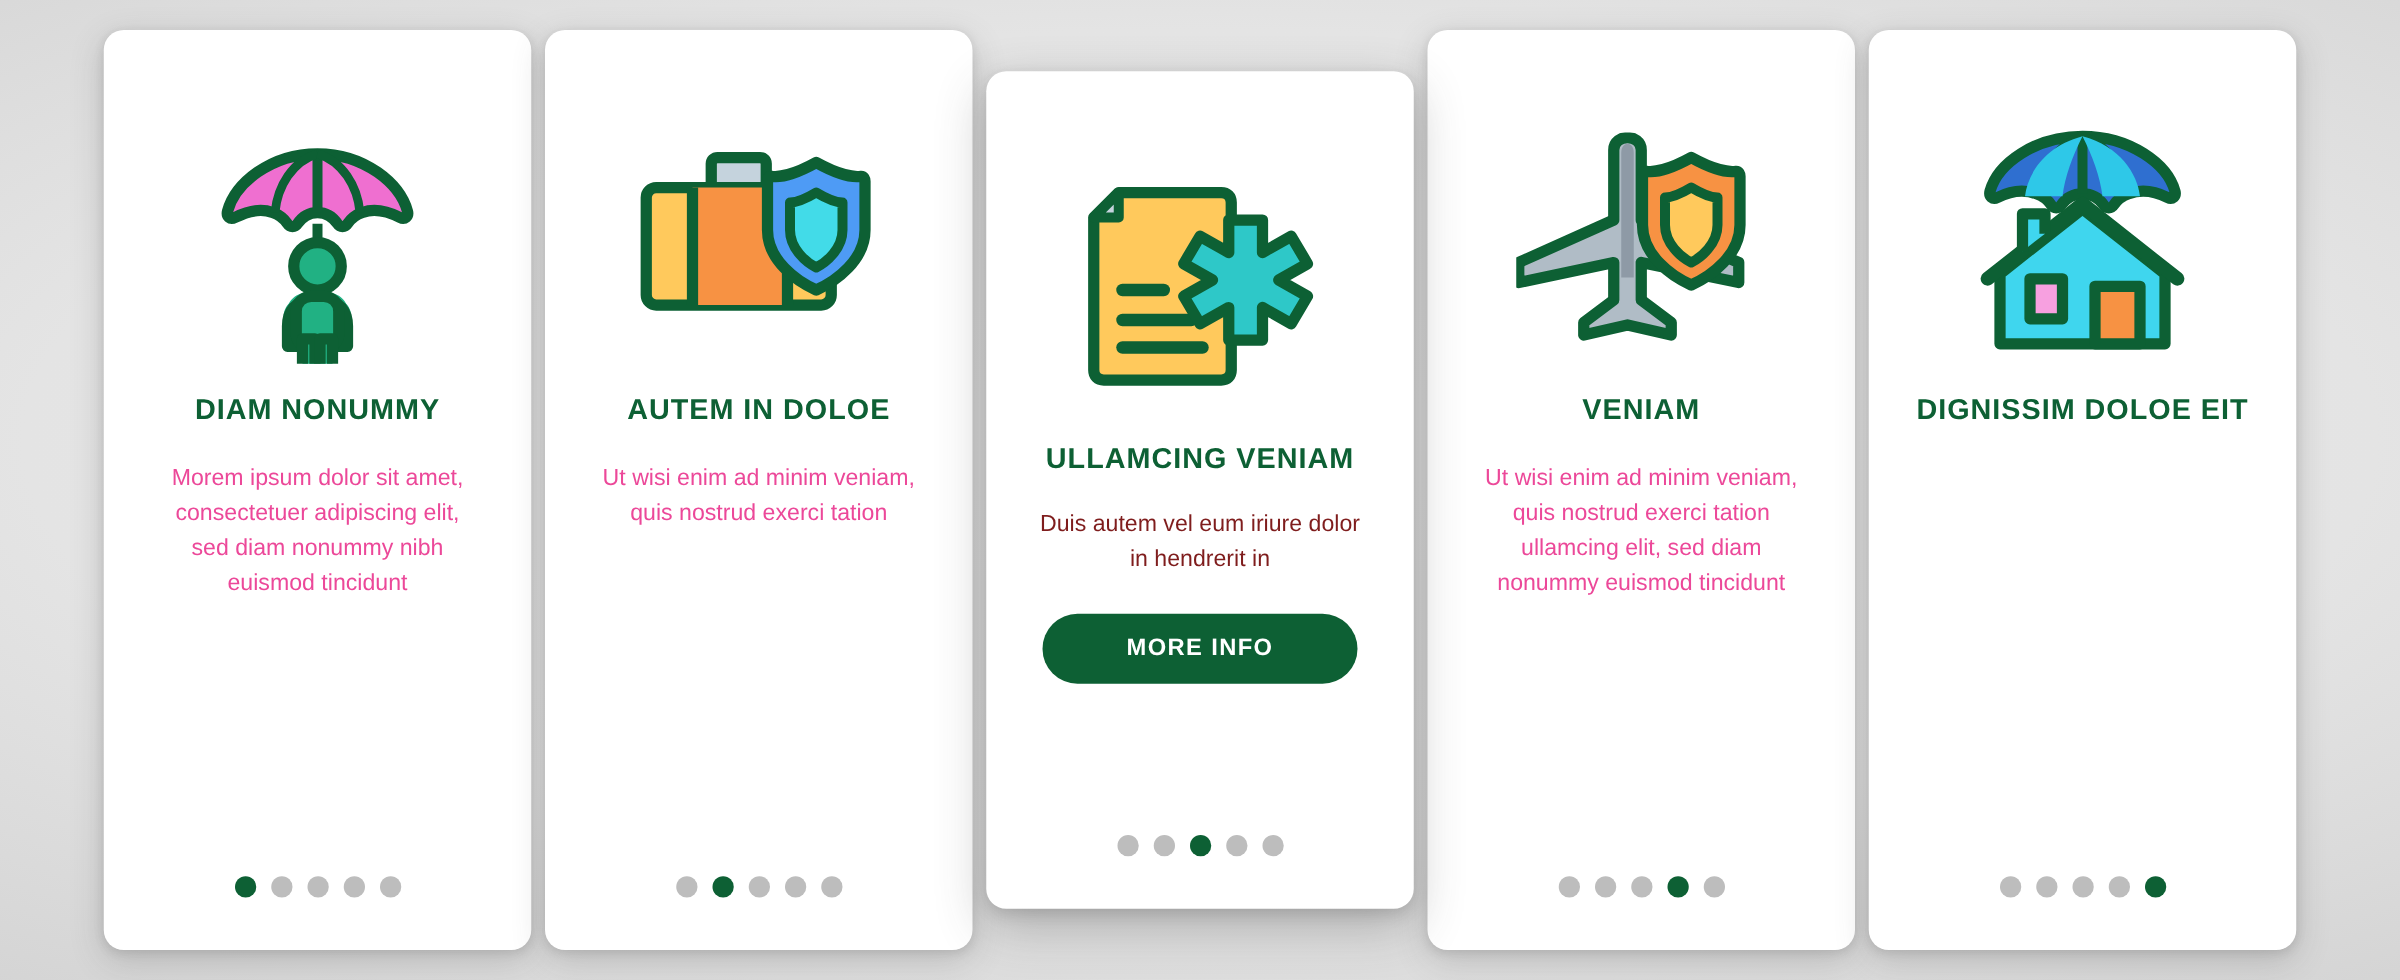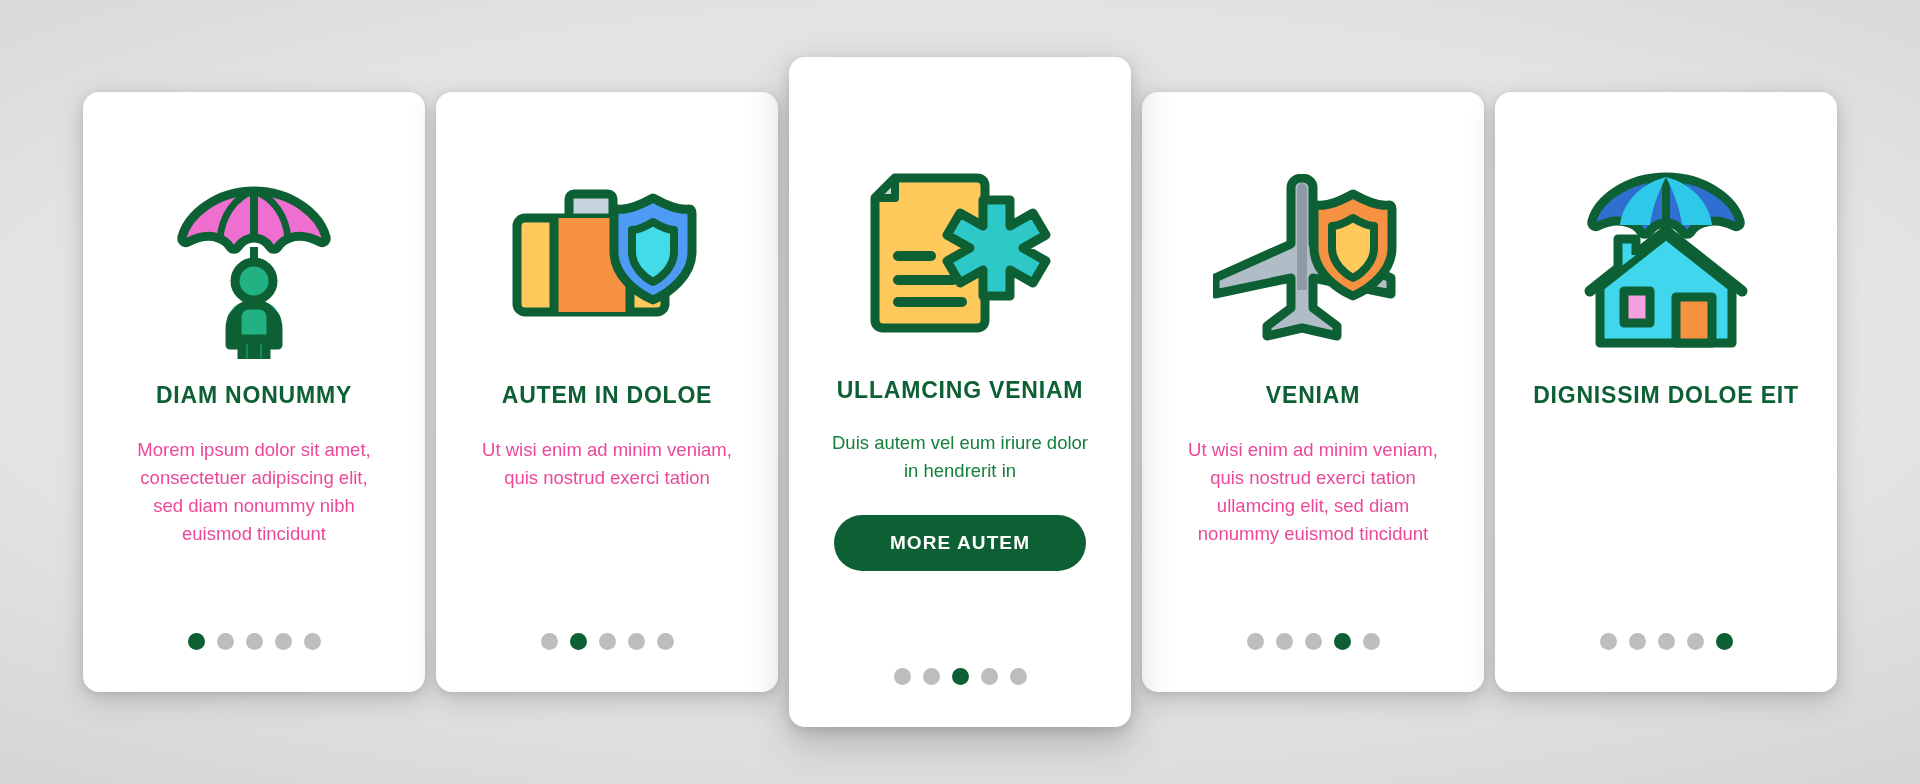--- a/index.html
+++ b/index.html
@@ -39,27 +39,27 @@
     background: #ffffff;
     border-radius: 16px;
     box-shadow: 0 8px 26px rgba(70,70,70,0.23), 0 2px 8px rgba(70,70,70,0.14);
     display: flex;
     flex-direction: column;
     align-items: center;
     box-sizing: border-box;
   }
 
   .card.side {
-    height: 600px;
+    height: 736px;
     padding-top: 62px;
   }
 
   .card.center {
     height: 670px;
-    padding-top: 86px;
+    padding-top: 62px;
     z-index: 5;
     box-shadow: 0 14px 40px rgba(60,60,60,0.30), 0 4px 12px rgba(60,60,60,0.18);
   }
 
   .icon-wrap {
     height: 210px;
     width: 100%;
     display: flex;
     align-items: center;
     justify-content: center;
@@ -82,21 +82,21 @@
 
   .card-body {
     margin-top: 26px;
     font-size: 18.5px;
     line-height: 1.52;
     color: #ec4899;
     text-align: center;
     width: 252px;
   }
   .card.center .card-body {
-    color: #15803d;
+    color: #7f1d1d;
     width: 258px;
     margin-top: 24px;
   }
 
   .cta {
     margin-top: 30px;
     width: 252px;
     height: 56px;
     border: none;
     border-radius: 28px;
@@ -196,21 +196,21 @@
     <path d="M30 14 L112 14 C117 14 120 17 120 22 L120 156 C120 161 117 164 112 164 L18 164 C13 164 10 161 10 156 L10 34 Z" fill="#ffc95c" stroke="#0d6034" stroke-width="9" stroke-linejoin="round"></path>
     <path d="M30 14 L30 34 L10 34 Z" fill="#c5d3dd" stroke="#0d6034" stroke-width="8" stroke-linejoin="round"></path>
     <path d="M33 92 L66 92" stroke="#0d6034" stroke-width="10" stroke-linecap="round"></path>
     <path d="M33 116 L88 116" stroke="#0d6034" stroke-width="10" stroke-linecap="round"></path>
     <path d="M33 138 L97 138" stroke="#0d6034" stroke-width="10" stroke-linecap="round"></path>
     <path d="M118 36 L145 36 L145 62 L168 49 L181 71 L158 84 L181 97 L168 119 L145 106 L145 132 L118 132 L118 106 L95 119 L82 97 L105 84 L82 71 L95 49 L118 62 Z" fill="#2ec8c8" stroke="#0d6034" stroke-width="9" stroke-linejoin="round"></path>
   </svg>
         </div>
         <div class="card-title">ULLAMCING VENIAM</div>
         <div class="card-body">Duis autem vel eum iriure dolor in hendrerit in</div>
-        <button class="cta">MORE AUTEM</button>
+        <button class="cta">MORE INFO</button>
         <div class="spacer"></div>
         <div class="dots">
           <span class="dot"></span>
           <span class="dot"></span>
           <span class="dot active"></span>
           <span class="dot"></span>
           <span class="dot"></span>
         </div>
       </div>
       <div class="card side">

